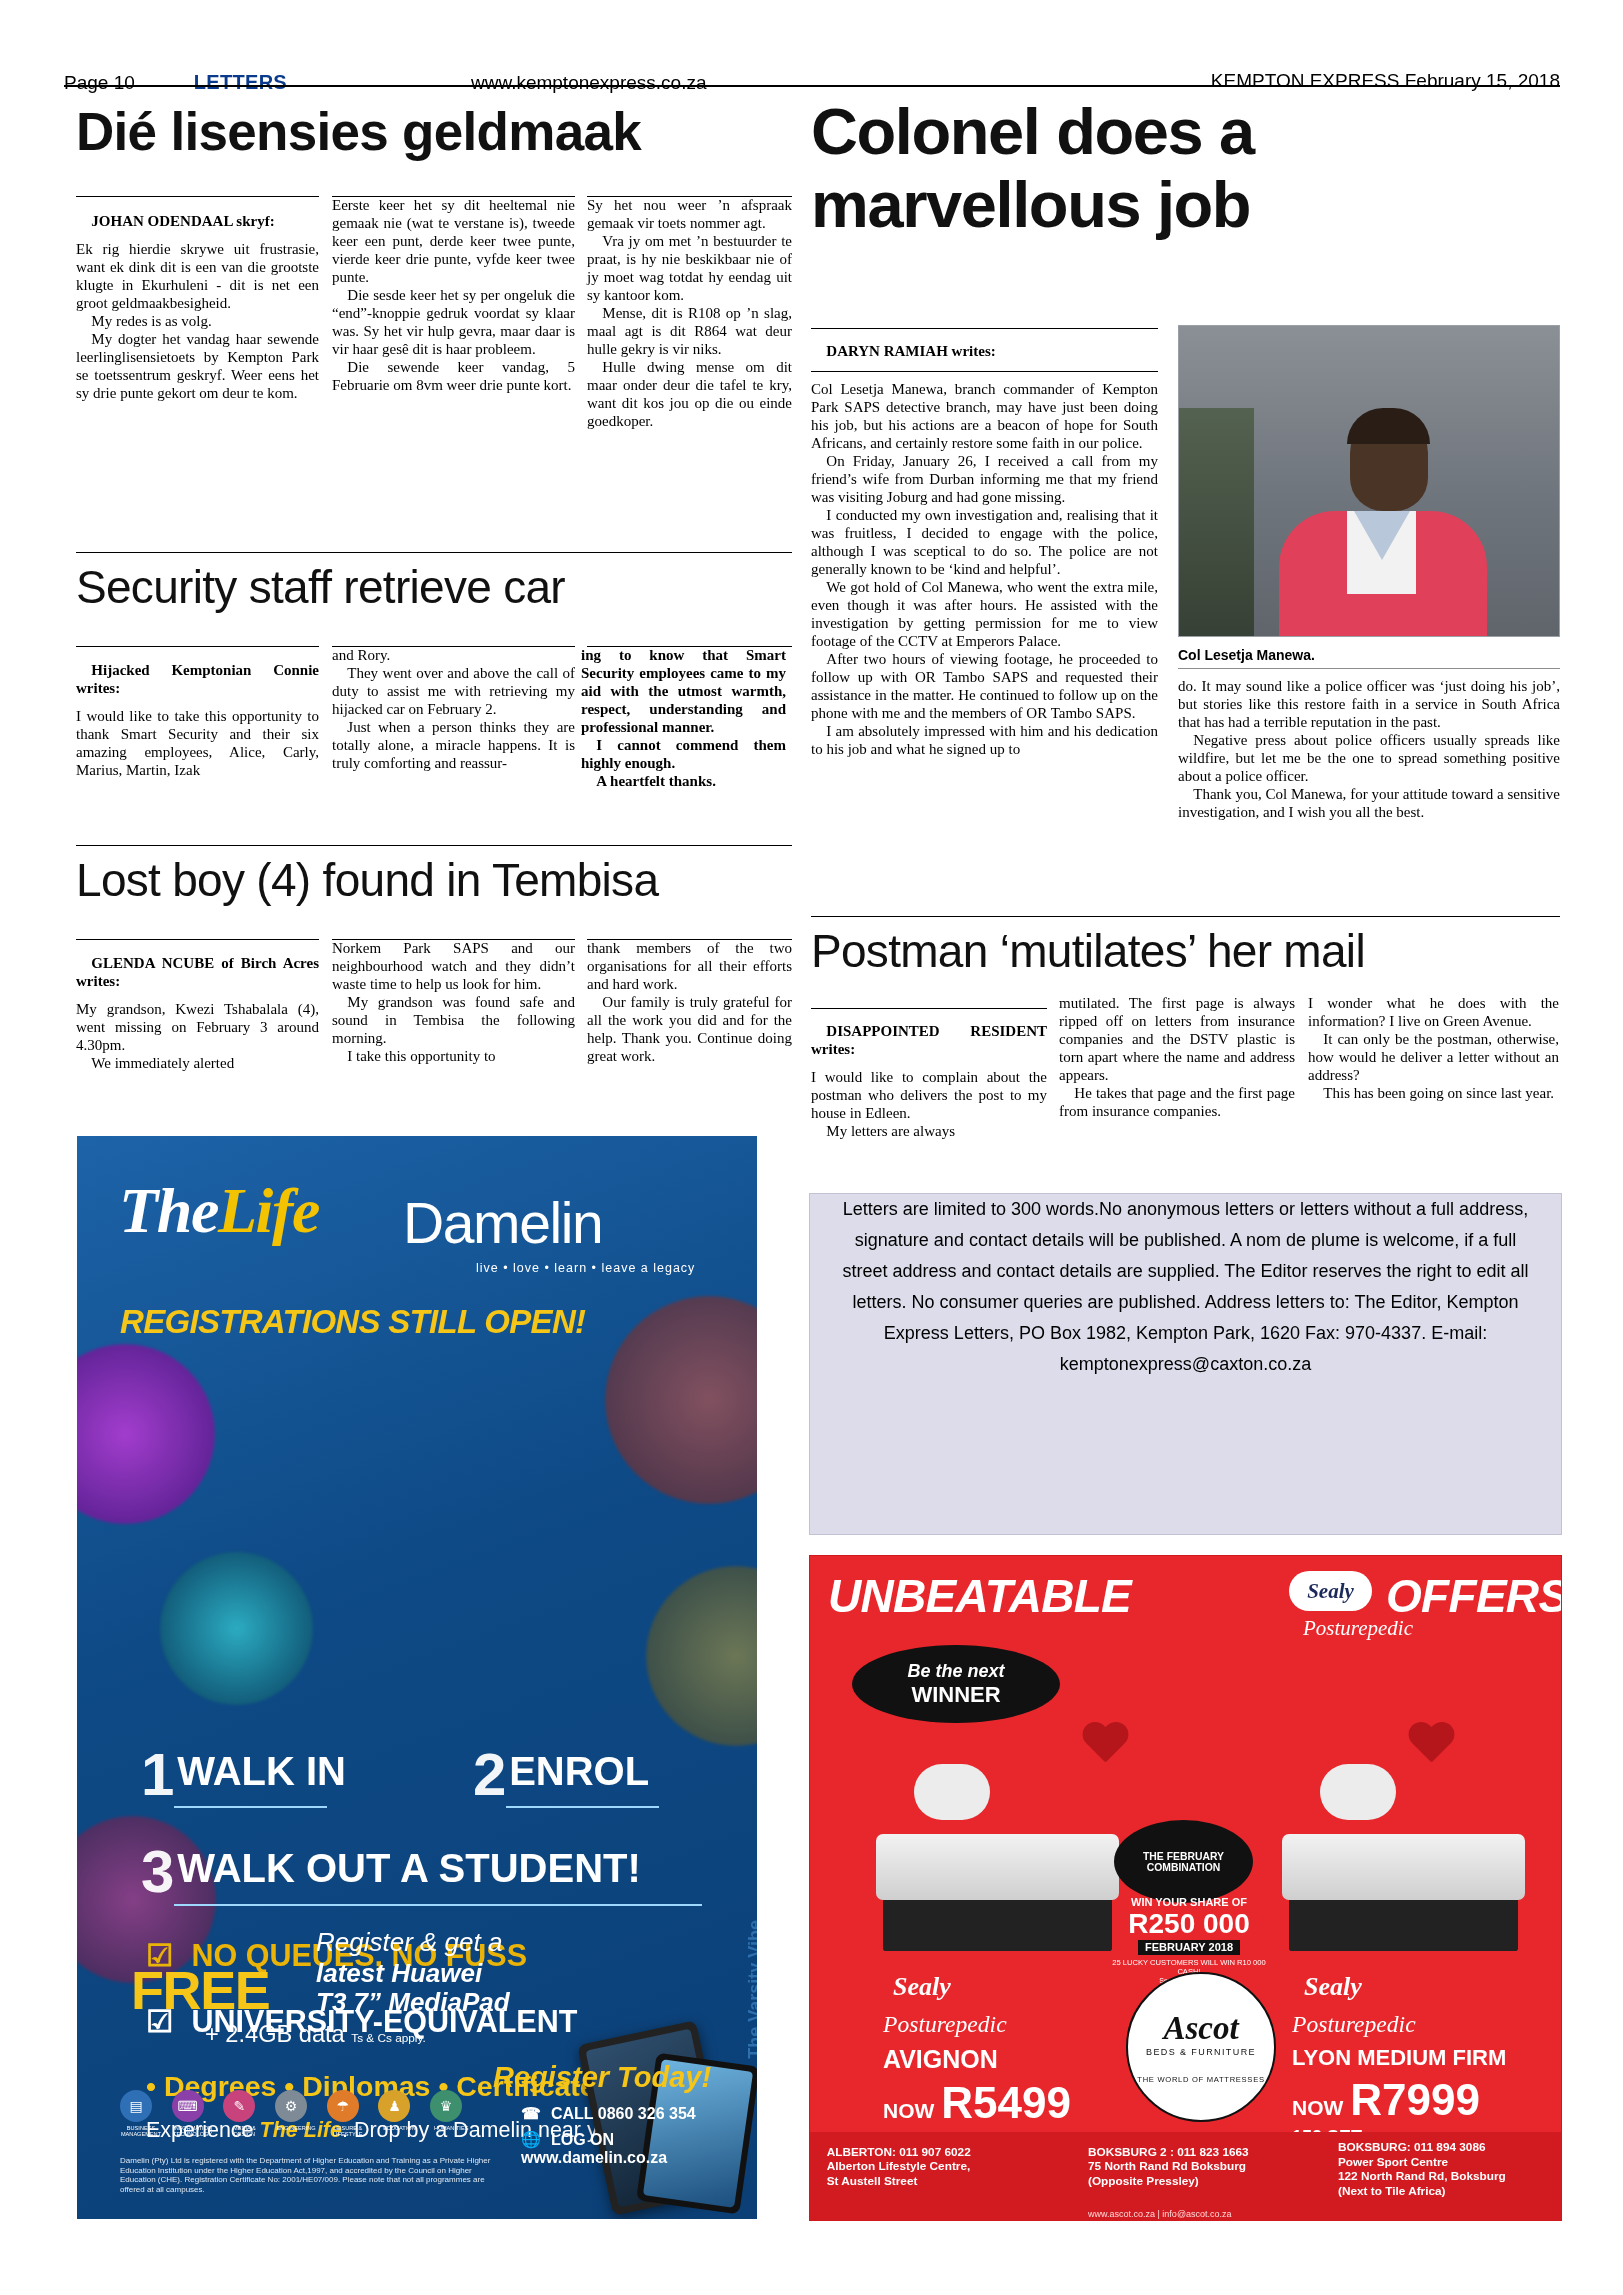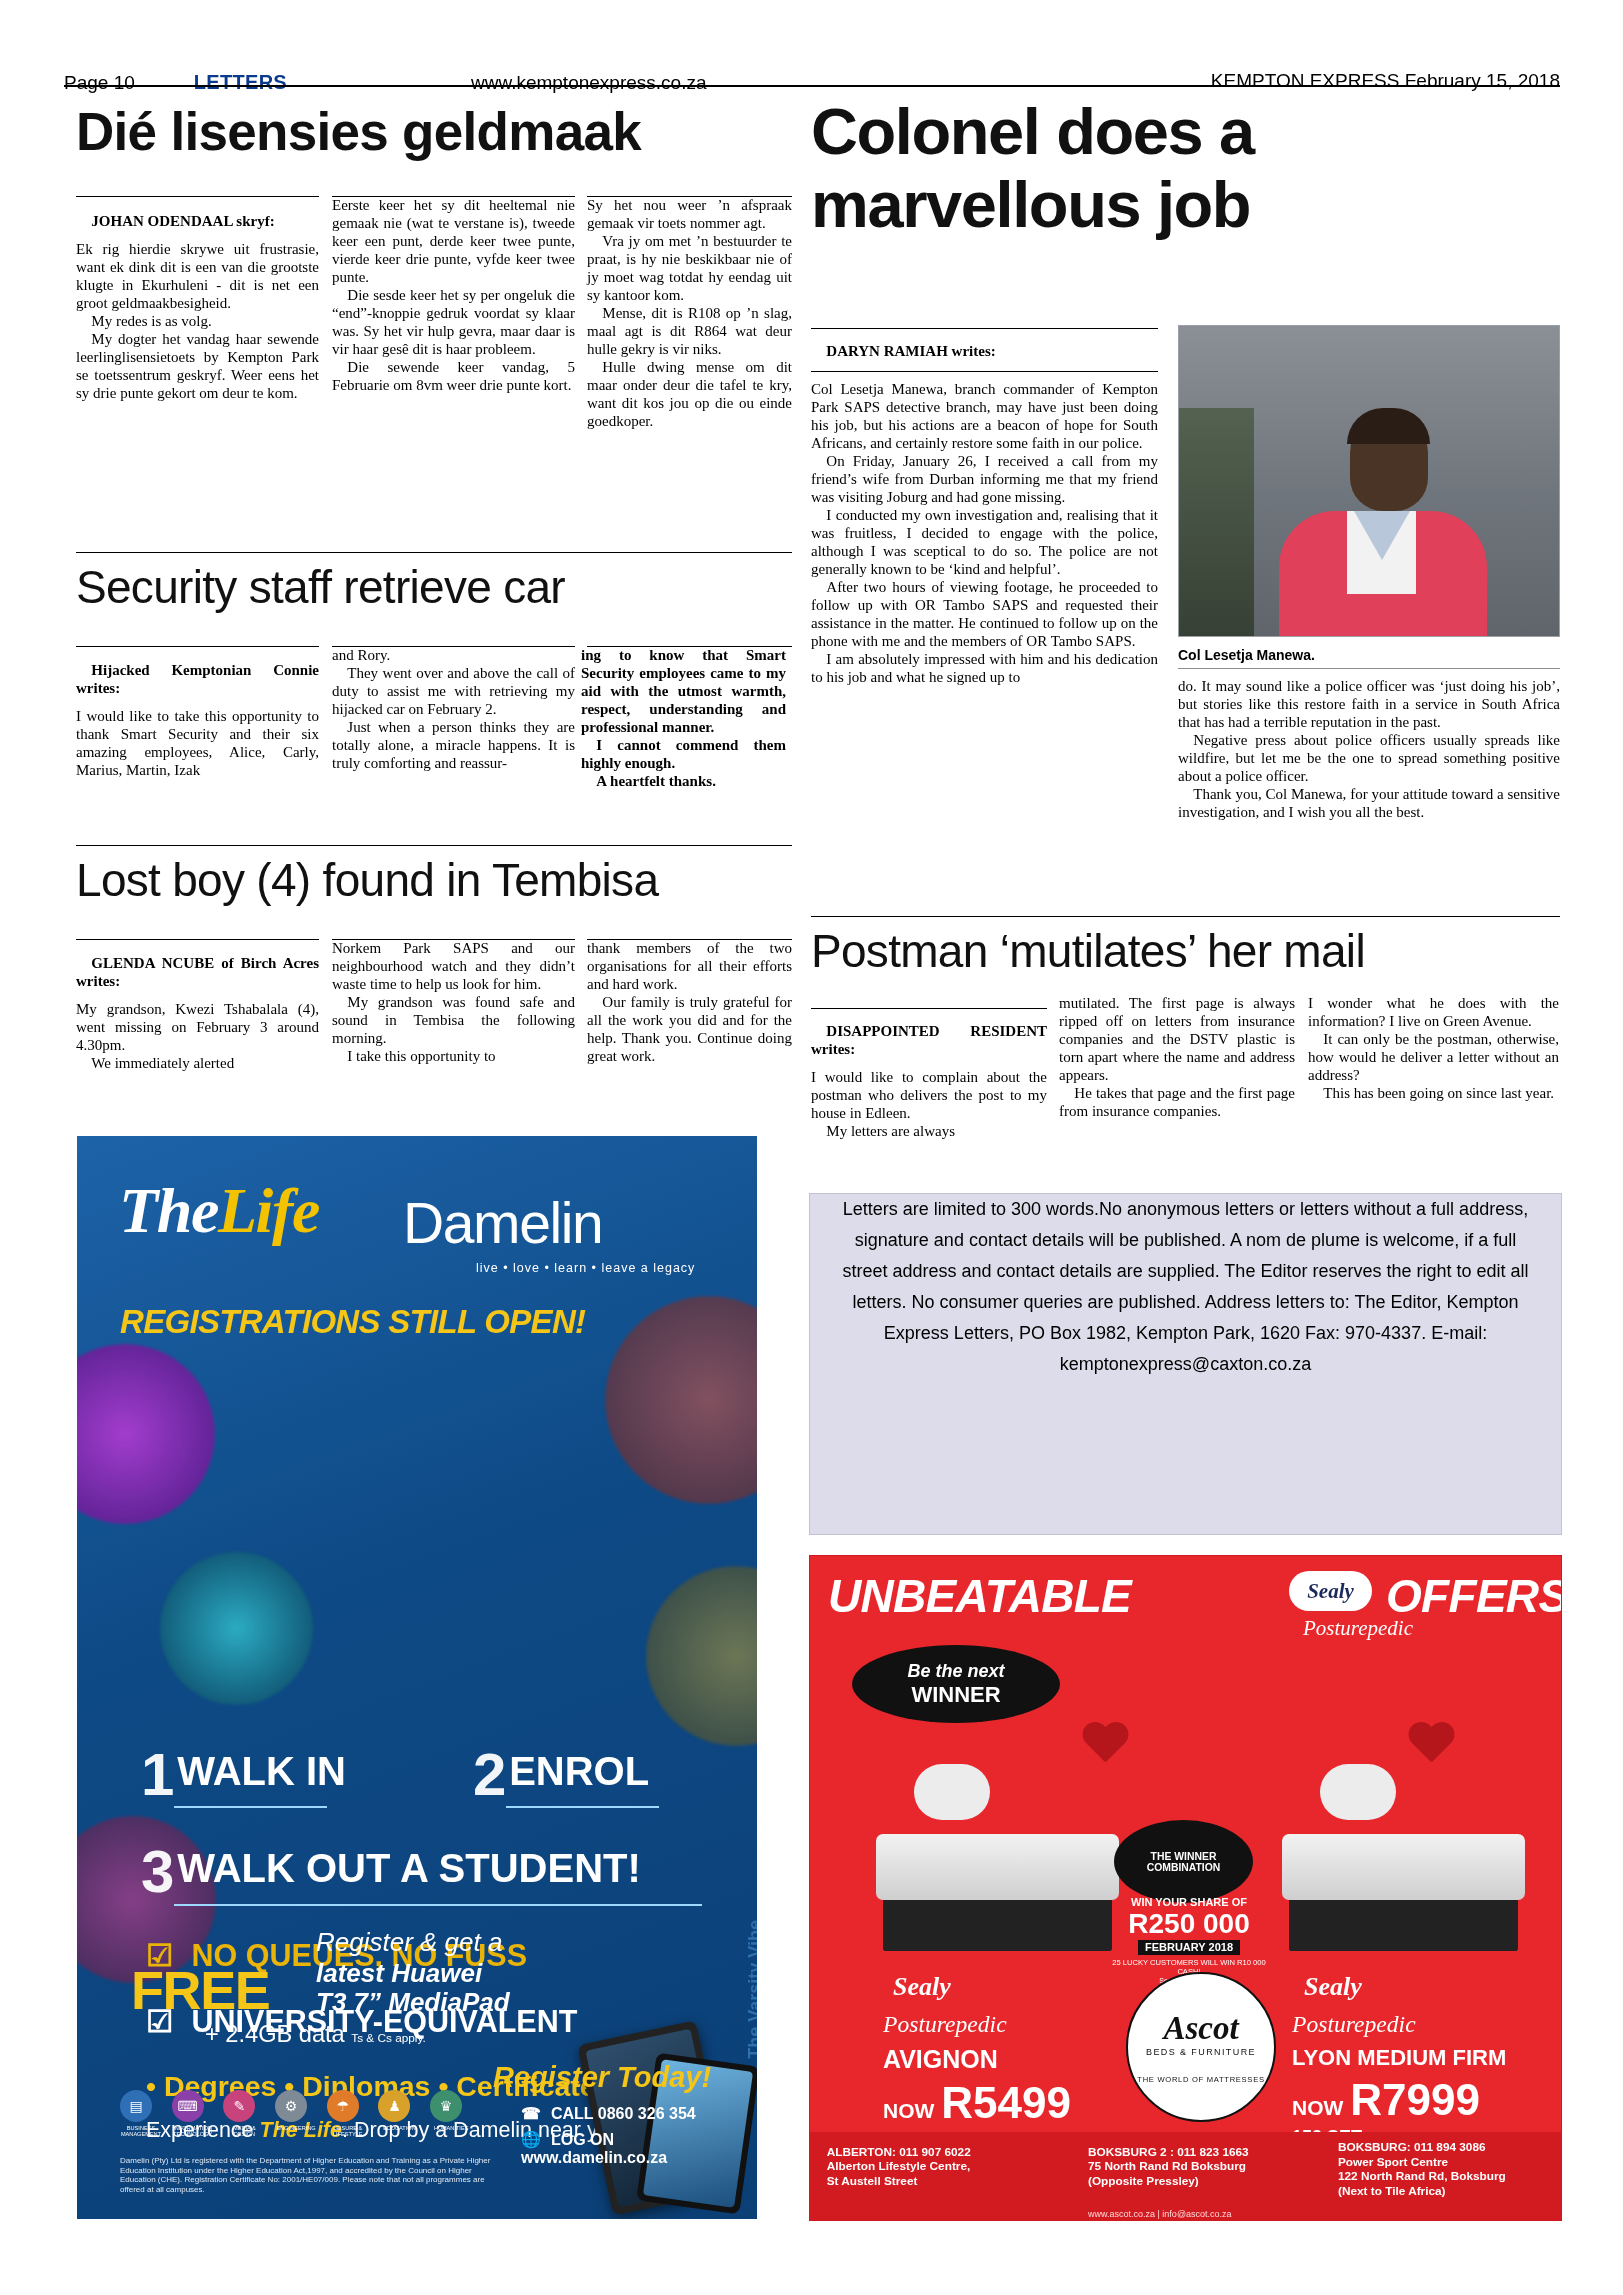--- a/index.html
+++ b/index.html
@@ -170,20 +170,21 @@
   <div class="hr" style="left:811px;top:328px;width:347px;height:1.4px;"></div>
 
   <div class="col" style="left:811px;top:342px;width:347px;">
     <p class="byline">DARYN RAMIAH writes:</p>
   </div>
   <div class="hr" style="left:811px;top:371px;width:347px;height:1.4px;"></div>
   <div class="col" style="left:811px;top:380px;width:347px;">
     <p class="noind">Col Lesetja Manewa, branch commander of Kempton Park SAPS detective branch, may have just been doing his job, but his actions are a beacon of hope for South Africans, and certainly restore some faith in our police.</p>
     <p>On Friday, January 26, I received a call from my friend’s wife from Durban informing me that my friend was visiting Joburg and had gone missing.</p>
     <p>I conducted my own investigation and, realising that it was fruitless, I decided to engage with the police, although I was sceptical to do so. The police are not generally known to be ‘kind and helpful’.</p>
+    <p>We got hold of Col Manewa, who went the extra mile, even though it was after hours. He assisted with the investigation by getting permission for me to view footage of the CCTV at Emperors Palace.</p>
     <p>After two hours of viewing footage, he proceeded to follow up with OR Tambo SAPS and requested their assistance in the matter. He continued to follow up on the phone with me and the members of OR Tambo SAPS.</p>
     <p>I am absolutely impressed with him and his dedication to his job and what he signed up to</p>
   </div>
 
   <div class="photo" style="left:1178px;top:325px;width:382px;height:312px;">
     <div style="position:absolute;inset:0;background:linear-gradient(180deg,#8b9096 0%,#6f757c 55%,#5f656b 100%);"></div>
 
     <div style="position:absolute;left:0;top:83px;width:76px;height:229px;background:linear-gradient(180deg,#4d5c46,#2f3a2b);opacity:.85;"></div>
 
     <div style="position:absolute;left:101px;top:186px;width:208px;height:132px;background:#e0405a;border-radius:56px 56px 0 0;"></div>
@@ -380,21 +381,21 @@
     <div class="pricebox" style="left:482px;top:489px;">
       <div style="font-size:22px;">LYON MEDIUM FIRM</div>
       <div style="display:flex;align-items:baseline;gap:7px;margin-top:4.2px;">
         <span style="font-size:21px;">NOW</span>
         <span style="font-size:44px;">R7999</span>
       </div>
       <div style="font-size:18px;margin-top:1.4px;">152 SET</div>
     </div>
 
     <div style="position:absolute;left:304px;top:264px;width:139px;height:83px;background:#111;border-radius:50%;display:flex;flex-direction:column;align-items:center;justify-content:center;color:#fff;font-family:'Liberation Sans',sans-serif;font-weight:bold;font-size:10.4px;">
-      <span>THE WINNER</span>
+      <span>THE FEBRUARY</span>
       <span>COMBINATION</span>
     </div>
 
     <div style="position:absolute;left:292px;top:340px;width:174px;text-align:center;color:#fff;font-family:'Liberation Sans',sans-serif;">
       <div style="font-size:11px;font-weight:bold;">WIN YOUR SHARE OF</div>
       <div style="font-size:28px;font-weight:bold;">R250 000</div>
       <div style="font-size:11px;font-weight:bold;background:#111;display:inline-block;padding:1.4px 7px;">FEBRUARY 2018</div>
       <div style="font-size:7.6px;margin-top:2.8px;">25 LUCKY CUSTOMERS WILL WIN R10 000 CASH!</div>
       <div style="font-size:7px;margin-top:1.4px;">See details in store</div>
     </div>

